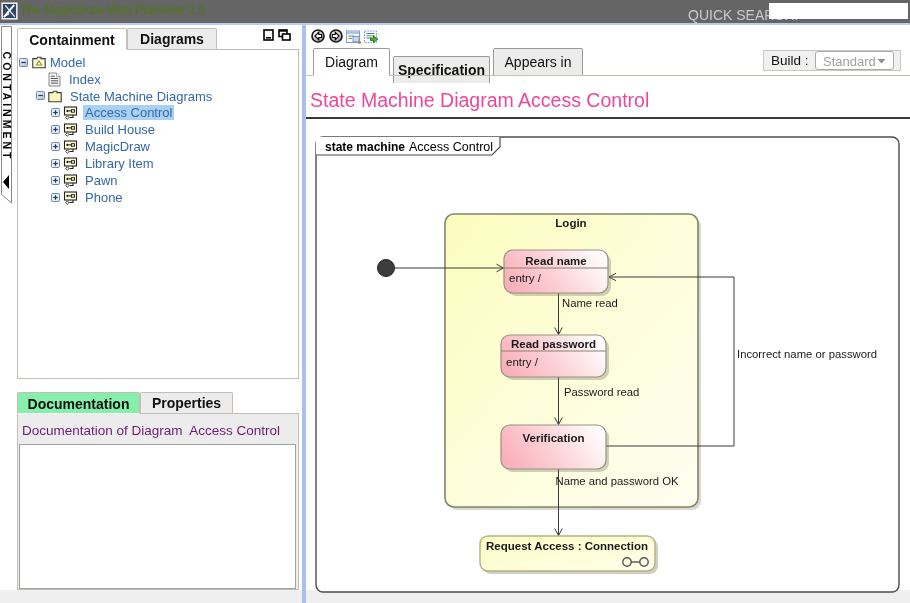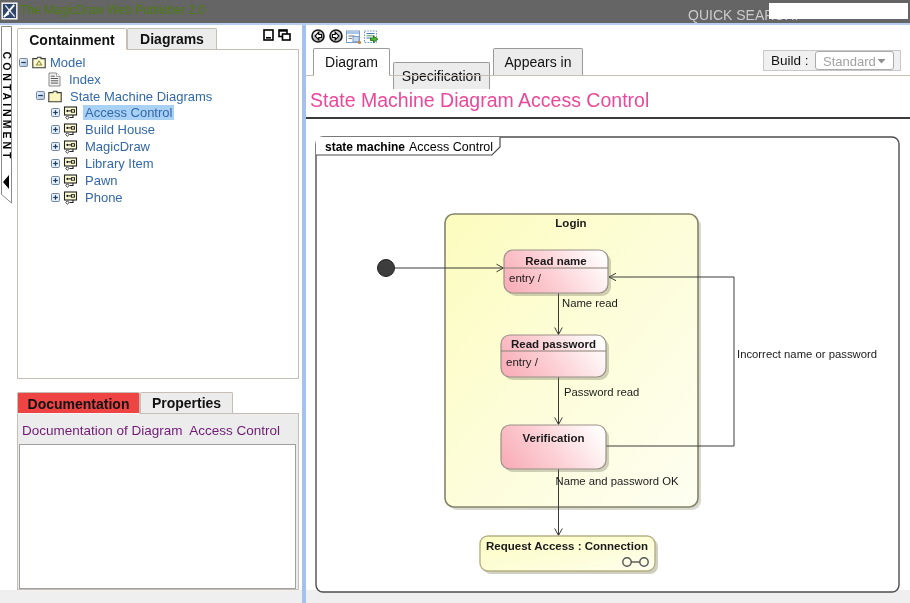--- a/index.html
+++ b/index.html
@@ -183,21 +183,21 @@
           <line x1="4.8" y1="4.9" x2="8.2" y2="4.9" stroke="#111" stroke-width="1"></line>
           <rect x="8.4" y="3.7" width="3.1" height="2.5" fill="#fdfbd2" stroke="#111" stroke-width="0.9"></rect>
           <path d="M10 9 V11.5 H6.5" fill="none" stroke="#222" stroke-width="1.1"></path>
           <path d="M4.4 9.8 L6.1 11.5 L4.4 13.2 L2.7 11.5 Z" fill="#fff" stroke="#222" stroke-width="0.9"></path>
         </svg></span>
       <span style="position:absolute;left:83px;top:1px;padding:0 2px">Phone</span>
     </div>
   </div>
 
 <div class="abs" style="left:17px;top:413px;width:282px;height:177px;border:1px solid #c6beb4;background:#ececec"></div>
-<div class="tab active" style="left:17px;top:392px;width:123px;height:22px;line-height:22px;border-color:#c6beb4;z-index:2;border-bottom:1px solid #f7f7f7;background:#ef4444">Documentation</div>
+<div class="tab active" style="left:17px;top:392px;width:123px;height:22px;line-height:22px;border-color:#c6beb4;z-index:2;border-bottom:1px solid #f7f7f7;background:#86efac">Documentation</div>
 <div class="tab" style="left:140px;top:392px;width:93px;height:21px;line-height:21px;border-color:#c6beb4">Properties</div>
 <div class="abs" style="left:22px;top:423px;font-size:13.5px;color:#701a75">Documentation of Diagram&nbsp; Access Control</div>
 <div class="abs" style="left:19px;top:444px;width:277px;height:145px;border:1px solid #a0a0a0;background:#fff"></div>
 
 <div class="abs" style="left:302px;top:25px;width:4px;height:578px;background:#a6c1ee"></div>
 
 <svg class="abs" style="left:311px;top:29px" width="70" height="15" viewBox="0 0 70 15">
  <defs>
   <radialGradient id="gg" cx="0.35" cy="0.3" r="0.8">
    <stop offset="0" stop-color="#f8f8f8"></stop>
@@ -215,21 +215,21 @@
  <line x1="37.5" y1="9.5" x2="41" y2="9.5" stroke="#8a8a8a" stroke-width="1.2"></line>
  <rect x="42" y="7.5" width="6" height="5.2" fill="#c6d9ee" stroke="#7a9cc8" stroke-width="1"></rect>
  <circle cx="48.5" cy="13.4" r="1.6" fill="#cc8333"></circle>
  <rect x="53.5" y="2" width="12" height="11.5" fill="#fff" stroke="#6a92cc" stroke-width="1" stroke-dasharray="1.6 1.2"></rect>
  <line x1="55.5" y1="4.5" x2="63.5" y2="4.5" stroke="#4a7ab8" stroke-width="1"></line>
  <line x1="55.5" y1="6.8" x2="63.5" y2="6.8" stroke="#55a055" stroke-width="1"></line>
  <line x1="55.5" y1="9" x2="60" y2="9" stroke="#4a7ab8" stroke-width="1"></line>
  <path d="M59.5 9 L62.5 9 L62.5 7 L66.8 10.2 L62.5 13.6 L62.5 11.5 L59.5 11.5 Z" fill="#4db82e" stroke="#1e6e14" stroke-width="0.9"></path>
 </svg>
 <div class="tab active" style="left:313px;top:48px;width:77px;height:28px;line-height:27px;font-weight:normal;border-color:#9a9a9a">Diagram</div>
-<div class="tab" style="left:393px;top:62px;width:97px;height:27px;line-height:27px;font-weight:normal;border-color:#9a9a9a">Specification</div>
+<div class="tab" style="left:393px;top:56px;width:97px;height:27px;line-height:27px;font-weight:bold;border-color:#9a9a9a">Specification</div>
 <div class="tab" style="left:493px;top:48px;width:90px;height:27px;line-height:27px;font-weight:normal;border-color:#9a9a9a">Appears in</div>
 <div class="abs" style="left:306px;top:75px;width:604px;height:1px;background:#c8c0b4"></div>
 <div class="abs" style="left:314px;top:75px;width:75px;height:1px;background:#fff"></div>
 
 <div class="abs" style="left:763px;top:50px;width:138px;height:21px;background:#f0f0f0;border:1px solid #c8c8c8"></div>
 <div class="abs" style="left:771px;top:53px;font-size:13.5px;color:#111">Build :</div>
 <div class="abs" style="left:815px;top:51px;width:79px;height:19px;background:#fff;border:1px solid #aaa;border-radius:3px"></div>
 <div class="abs" style="left:823px;top:54px;font-size:13px;color:#a2a2a2">Standard</div>
 <svg class="abs" style="left:877px;top:59px" width="9" height="5">
     <path d="M0.5 0 H8.5 L4.5 4.5 Z" fill="#909090"></path>

